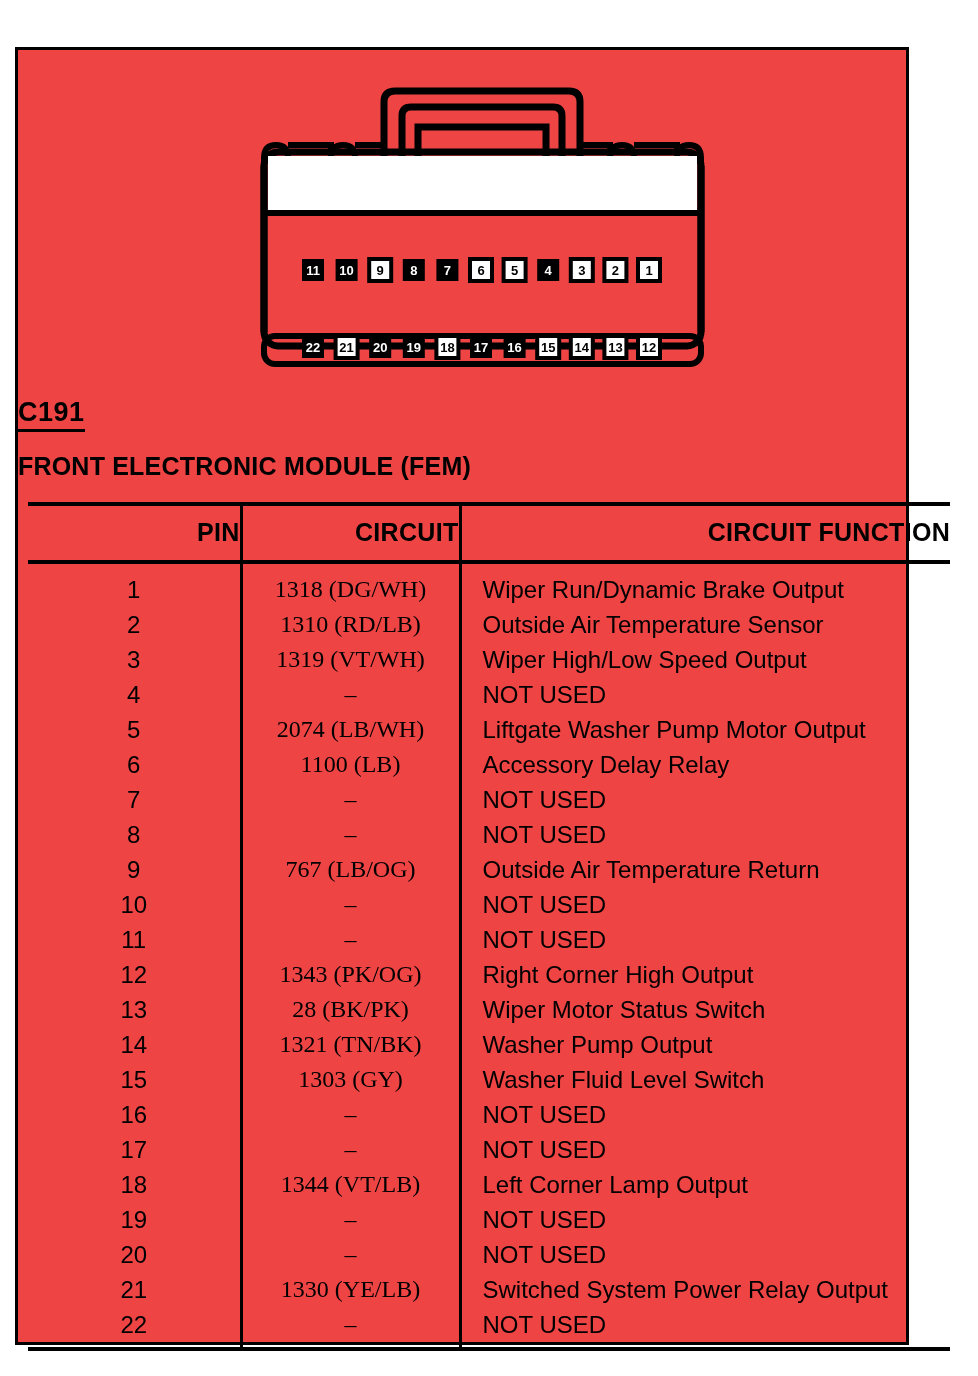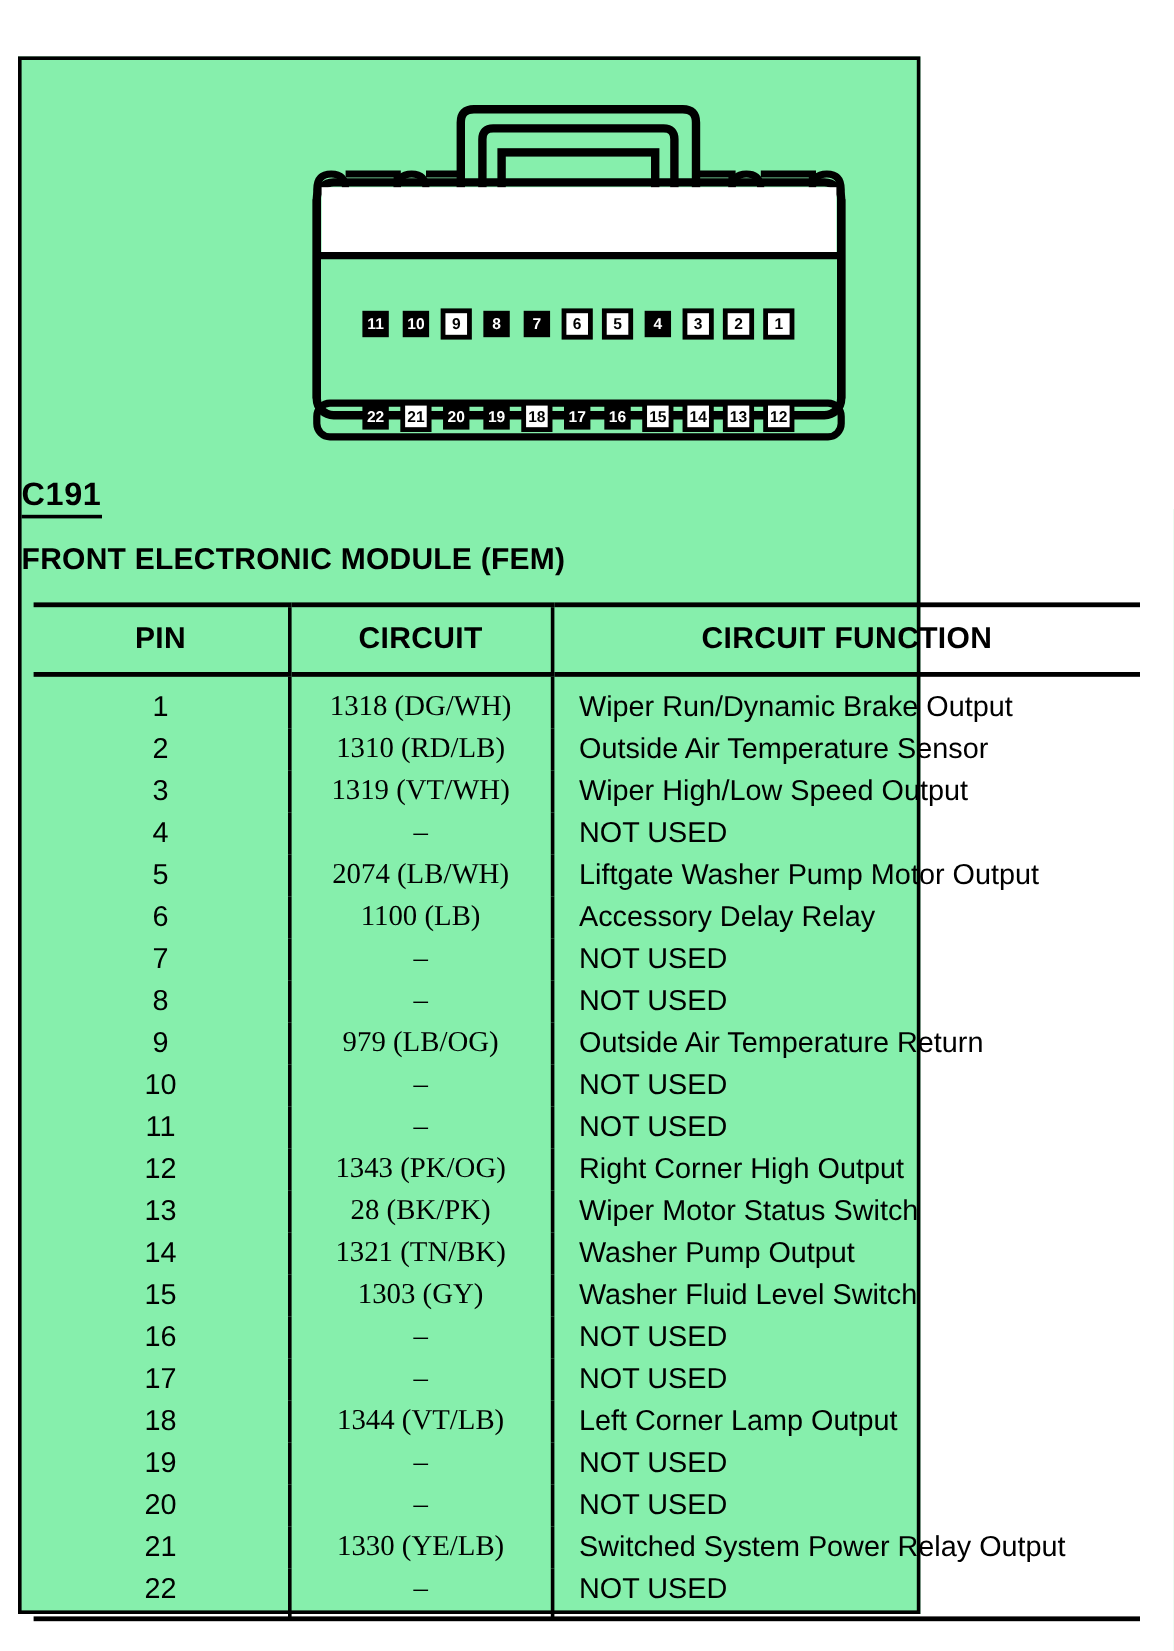--- a/index.html
+++ b/index.html
@@ -14,25 +14,25 @@
     color: #000000;
     overflow: hidden;
     position: relative;
   }
 
   
   #page-frame {
     position: absolute;
     left: 15px;
     top: 47px;
-    width: 752px;
+    width: 894px;
     height: 1298px;
     border: 3px solid #000;
     box-sizing: border-box;
-    background: #86efac;
+    background: #ef4444;
   }
 
   
   #connector-figure {
     position: absolute;
     left: 0;
     top: 0;
     width: 942px;
     height: 340px;
   }
@@ -74,21 +74,21 @@
   #pinout-table col.c-circuit  { width: 219px; }
   #pinout-table col.c-function { width: 490px; }
 
   #pinout-table thead th {
     border-top: 4px solid #000;
     border-bottom: 4px solid #000;
     font-size: 25px;
     font-weight: bold;
     letter-spacing: 0.3px;
     padding: 12px 0 13px 0;
-    text-align: center;
+    text-align: right;
     vertical-align: middle;
   }
   #pinout-table thead th.col-pin,
   #pinout-table thead th.col-circuit {
     border-right: 3px solid #000;
   }
 
   #pinout-table tbody td {
     font-size: 24px;
     padding: 0;
@@ -266,21 +266,21 @@
           <td class="cell-circuit">–</td>
           <td class="cell-function">NOT USED</td>
         </tr>
         <tr>
           <td class="cell-pin">8</td>
           <td class="cell-circuit">–</td>
           <td class="cell-function">NOT USED</td>
         </tr>
         <tr>
           <td class="cell-pin">9</td>
-          <td class="cell-circuit">979 (LB/OG)</td>
+          <td class="cell-circuit">767 (LB/OG)</td>
           <td class="cell-function">Outside Air Temperature Return</td>
         </tr>
         <tr>
           <td class="cell-pin">10</td>
           <td class="cell-circuit">–</td>
           <td class="cell-function">NOT USED</td>
         </tr>
         <tr>
           <td class="cell-pin">11</td>
           <td class="cell-circuit">–</td>

